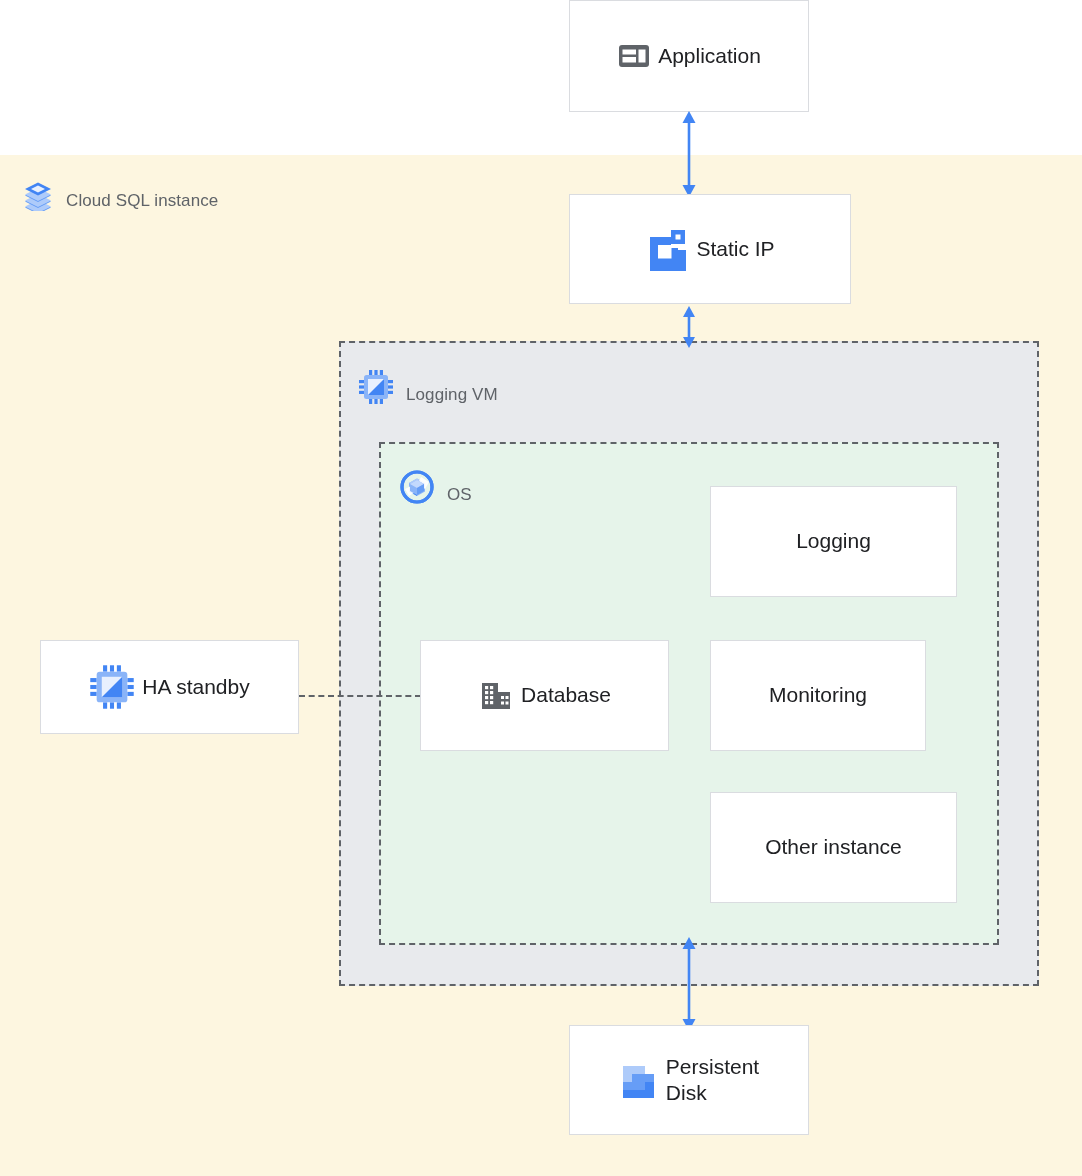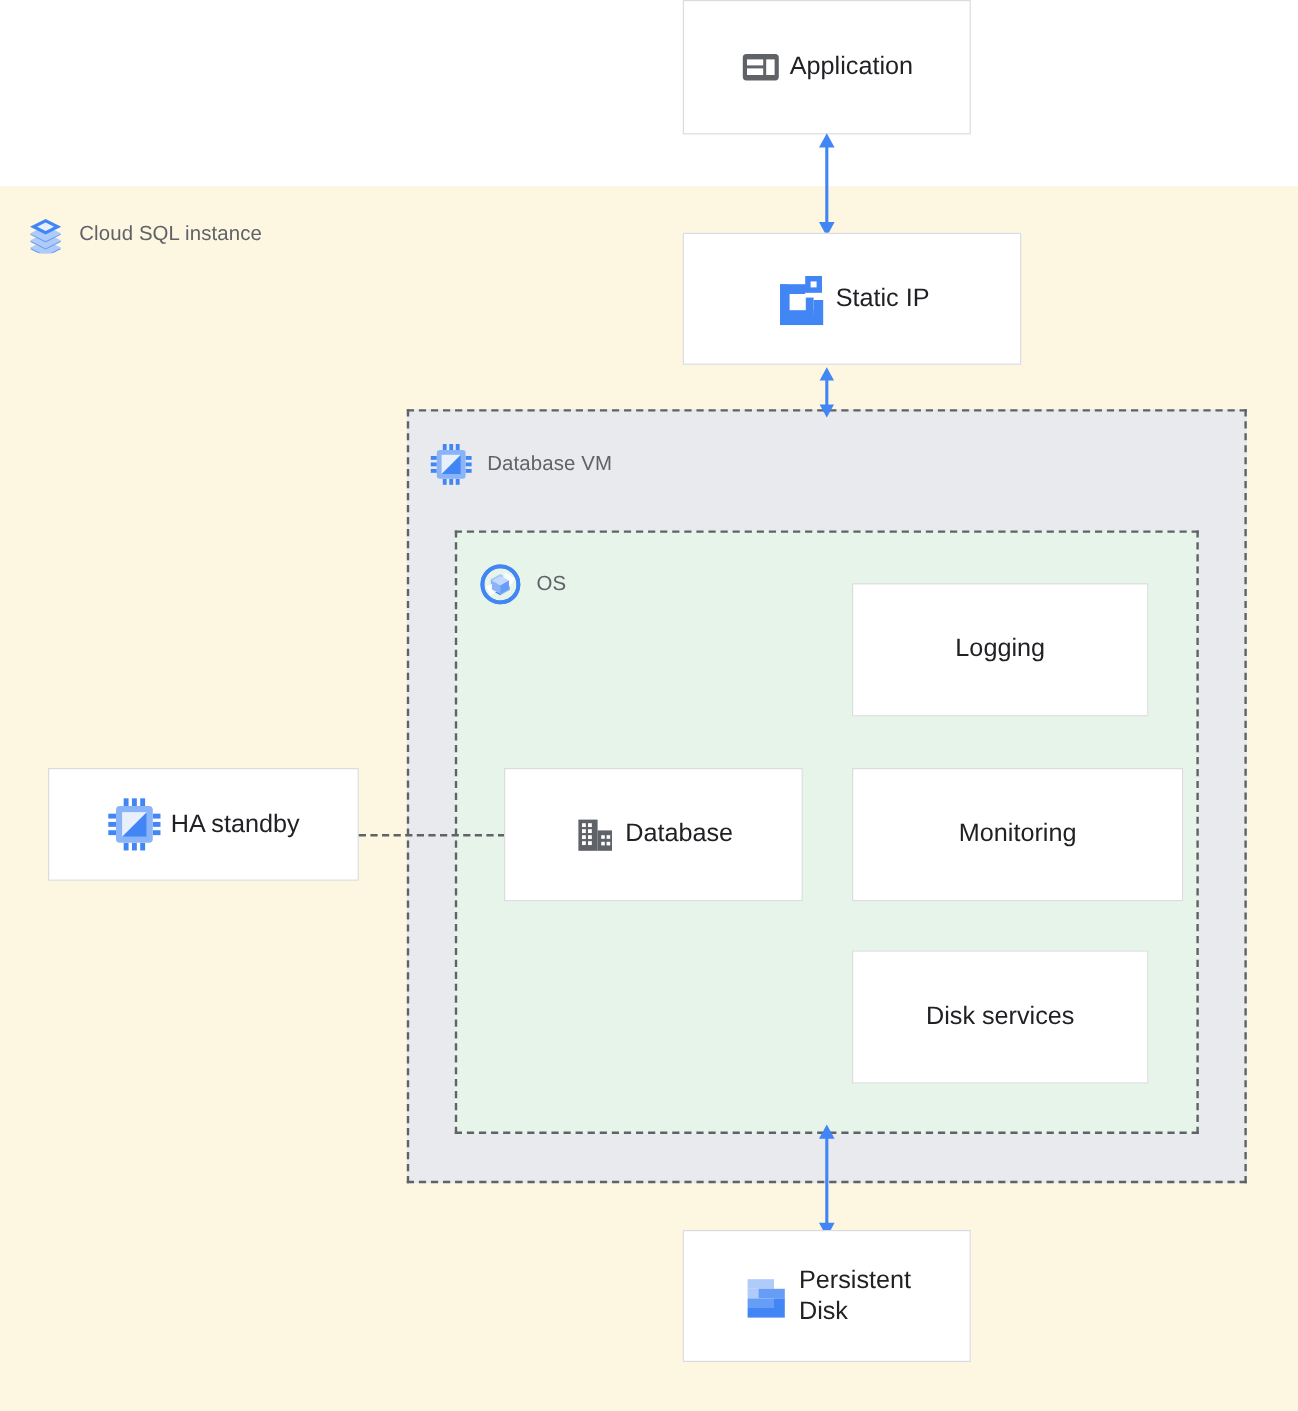--- a/index.html
+++ b/index.html
@@ -24,21 +24,21 @@
     position: absolute;
     left: 0;
     top: 155px;
     width: 1082px;
     height: 1021px;
     background: #fdf6e0;
   }
   .region-label {
     position: absolute;
     display: flex;
-    align-items: center;
+    align-items: flex-end;
     gap: 12px;
   }
   .region-label .rl-text {
     font-size: 17px;
     color: #5f6368;
     letter-spacing: 0.1px;
     white-space: nowrap;
   }
 
   .region-vm {
@@ -142,21 +142,21 @@
           <rect x="1" y="21.8" width="5" height="3.2"></rect>
           <rect x="30" y="11" width="5" height="3.2"></rect>
           <rect x="30" y="16.4" width="5" height="3.2"></rect>
           <rect x="30" y="21.8" width="5" height="3.2"></rect>
         </g>
         <rect x="6" y="6" width="24" height="24" rx="2.5" fill="#8ab4f8"></rect>
         <rect x="10" y="10" width="16" height="16" fill="#e8f0fe"></rect>
         <polygon points="10,26 26,26 26,10" fill="#4285f4"></polygon>
       </svg>
     </span>
-    <span class="rl-text">Database VM</span>
+    <span class="rl-text">Logging VM</span>
   </div>
 
   <div class="region-os"></div>
 
   <div class="region-label" style="left:399px; top:469px;">
     <span class="icon">
       <svg width="36" height="36" viewBox="0 0 36 36">
         <circle cx="18" cy="18" r="15" fill="none" stroke="#4285f4" stroke-width="3.2"></circle>
         <polygon points="18,9.5 26,14 26,22.5 18,27 10,22.5 10,14" fill="#8ab4f8"></polygon>
         <polygon points="18,9.5 26,14 18,18.5 10,14" fill="#aecbfa"></polygon>
@@ -260,26 +260,26 @@
         </g>
       </svg>
     </span>
     <span class="node-label">Database</span>
   </div>
 
   <div class="node centered" style="left:710px; top:486px; width:247px; height:111px;">
     <span class="node-label">Logging</span>
   </div>
 
-  <div class="node centered" style="left:710px; top:640px; width:276px; height:111px;">
+  <div class="node centered" style="left:710px; top:640px; width:216px; height:111px;">
     <span class="node-label">Monitoring</span>
   </div>
 
   <div class="node centered" style="left:710px; top:792px; width:247px; height:111px;">
-    <span class="node-label">Disk services</span>
+    <span class="node-label">Other instance</span>
   </div>
 
   <svg class="arrow" style="left:672px; top:936px; width:34px; height:96px;" viewBox="0 0 34 96">
     <line x1="17" y1="9" x2="17" y2="87" stroke="#4285f4" stroke-width="2.6"></line>
     <polygon points="17,1 10.5,13 23.5,13" fill="#4285f4"></polygon>
     <polygon points="17,95 10.5,83 23.5,83" fill="#4285f4"></polygon>
   </svg>
 
   <div class="node" style="left:569px; top:1025px; width:240px; height:110px;">
     <span class="icon">

